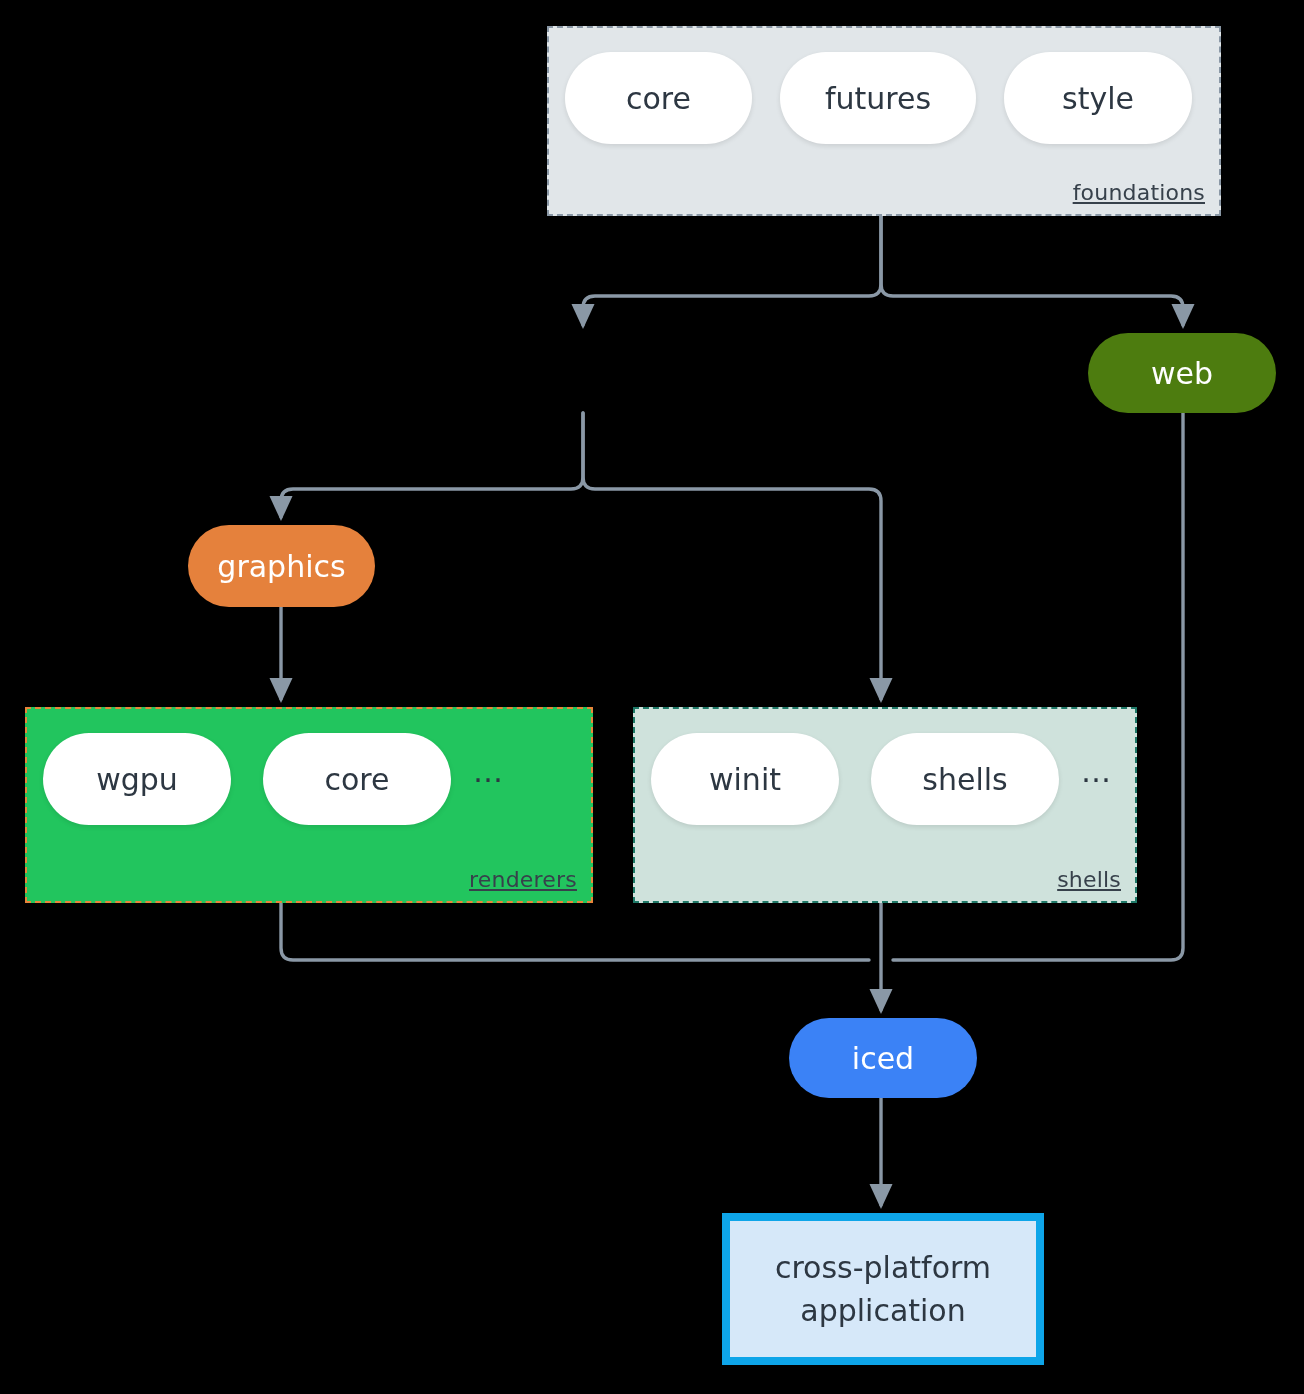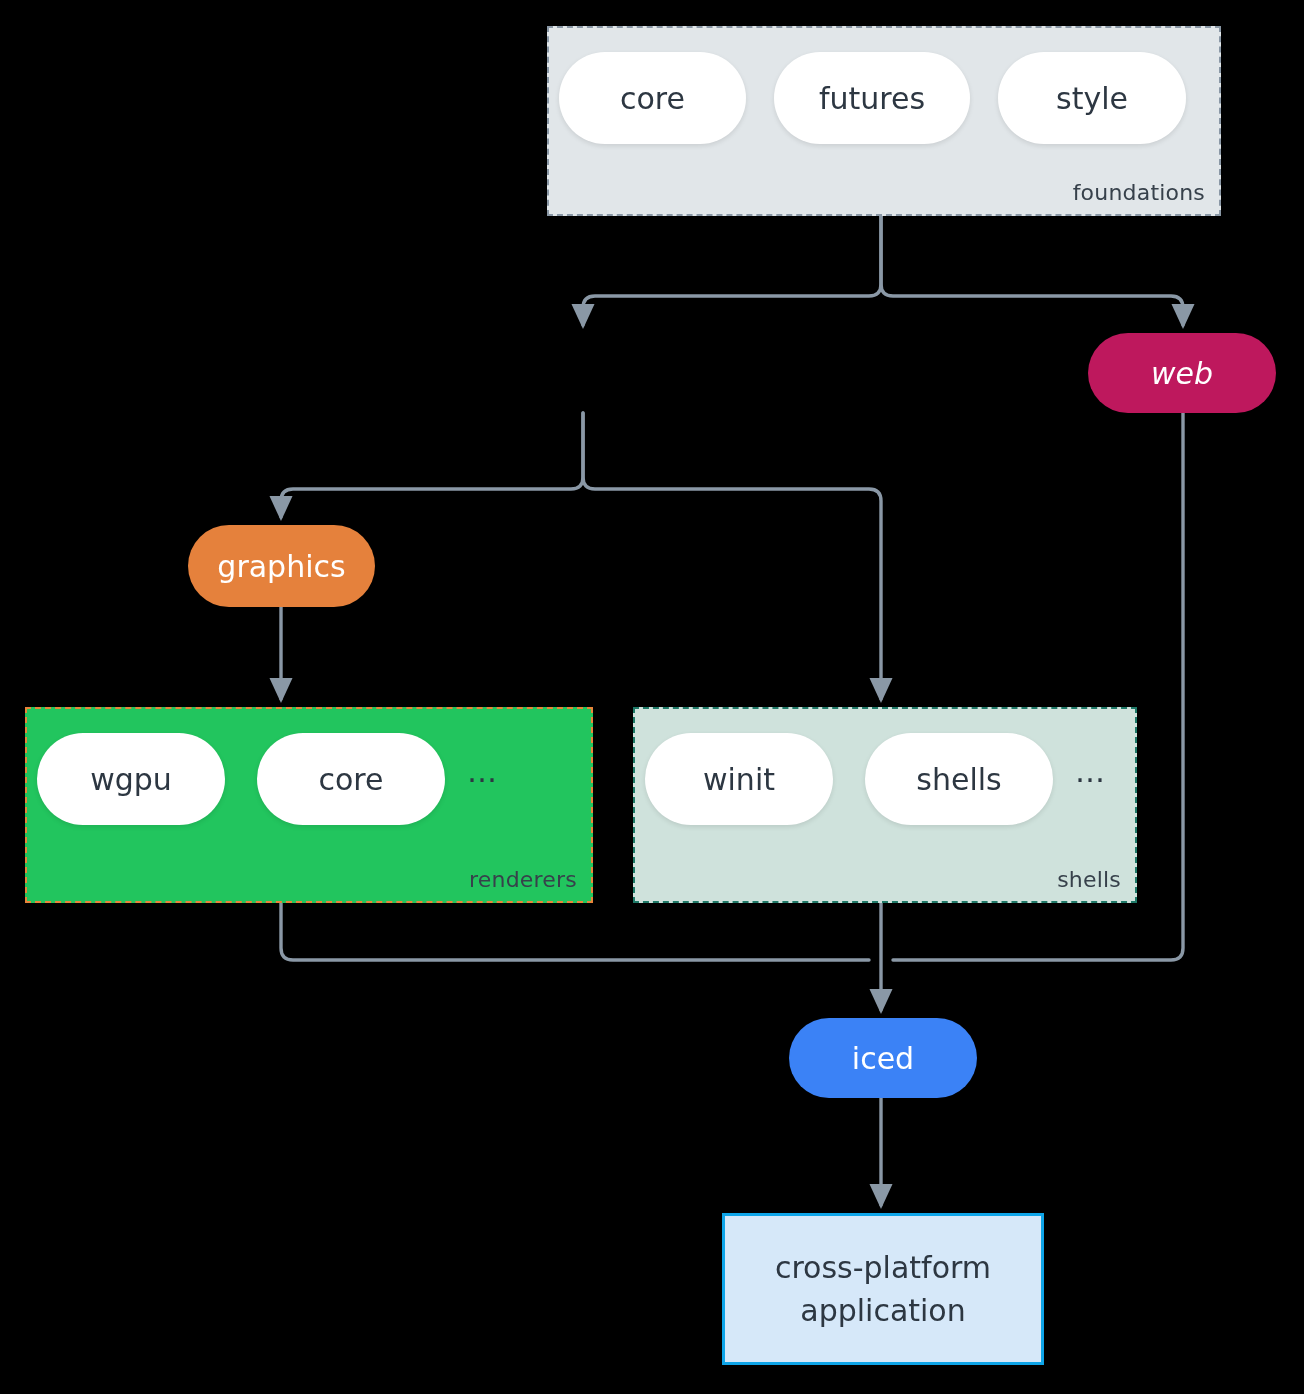--- a/index.html
+++ b/index.html
@@ -51,26 +51,27 @@
     border: 2px dashed #1f7a68;
   }
   .group-label {
     position: absolute;
     right: 14px;
     bottom: 9px;
     font-size: 22px;
     color: #37414b;
     letter-spacing: 0.2px;
     white-space: nowrap;
+    text-decoration: underline;
   }
 
   
   .pill-row {
     position: absolute;
-    left: 10px;
+    left: 16px;
     top: 24px;
     display: flex;
     align-items: center;
   }
   .pill {
     background: #ffffff;
     border-radius: 48px;
     height: 92px;
     display: flex;
     align-items: center;
@@ -103,31 +104,31 @@
     display: flex;
     align-items: center;
     justify-content: center;
     border-radius: 60px;
     color: #ffffff;
     font-size: 30px;
     box-sizing: border-box;
     white-space: nowrap;
   }
   .node.native   { left: 486px;  top: 333px;  width: 190px; height: 80px; background: #5f57f2; }
-  .node.web      { left: 1088px; top: 333px;  width: 188px; height: 80px; background: #be185d; font-style: italic; }
+  .node.web      { left: 1088px; top: 333px;  width: 188px; height: 80px; background: #4d7c0f; }
   .node.graphics { left: 188px;  top: 525px;  width: 187px; height: 82px; background: #e5813c; }
   .node.iced     { left: 789px;  top: 1018px; width: 188px; height: 80px; background: #3b82f6; }
 
   
   .rect-node {
     position: absolute;
     left: 722px; top: 1213px;
     width: 322px; height: 152px;
     background: #d6e8f9;
-    border: 3px solid #0ea5e9;
+    border: 8px solid #0ea5e9;
     box-sizing: border-box;
     display: flex;
     flex-direction: column;
     align-items: center;
     justify-content: center;
     font-size: 30px;
     color: #2d3742;
     line-height: 1.45;
     text-align: center;
   }

